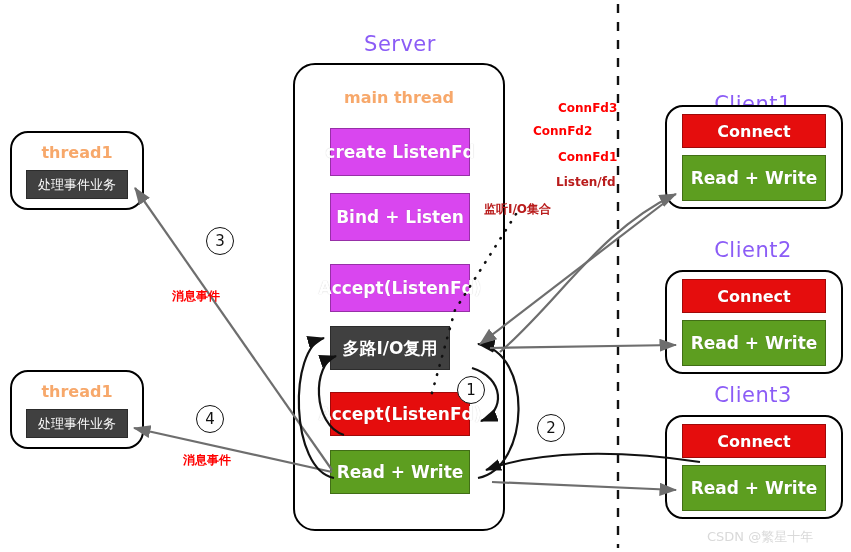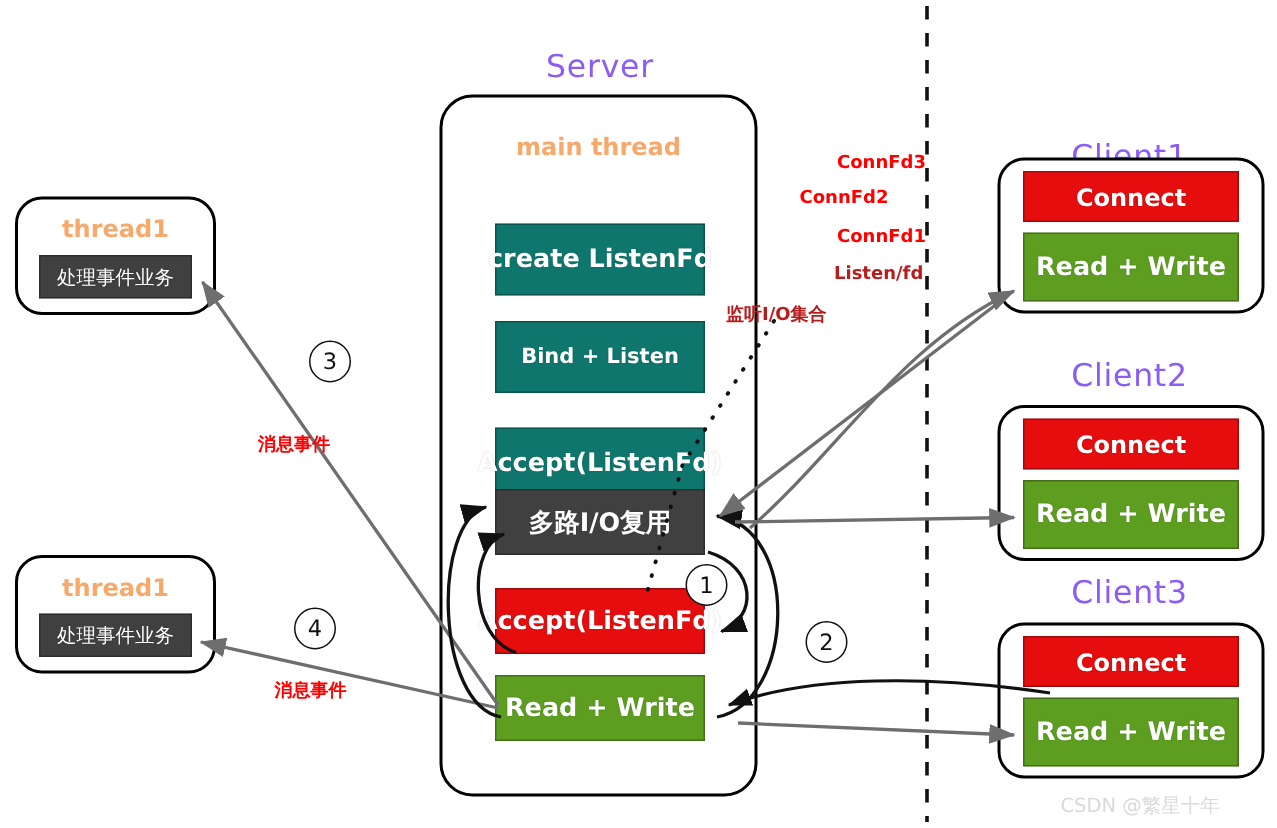--- a/index.html
+++ b/index.html
@@ -55,21 +55,21 @@
     display: flex;
     align-items: center;
     justify-content: center;
     color: #ffffff;
     font-weight: bold;
     border: 1px solid rgba(0,0,0,0.30);
     font-family: "DejaVu Sans", "Liberation Sans", sans-serif;
     text-shadow: 0 0 1px rgba(0,0,0,0.25);
     white-space: nowrap;
   }
-  .blk.blue   { background: #0f766e; margin-top: 21px; }
+  .blk.blue   { background: #d946ef; }
   .blk.purple { background: #404040; }
   .blk.red    { background: #E50D0D; }
   .blk.green  { background: #5D9E20; }
   .ann {
     position: absolute;
     font-size: 12px;
     font-weight: bold;
     font-family: "DejaVu Sans", "Liberation Sans", sans-serif;
     white-space: nowrap;
   }
@@ -103,25 +103,25 @@
 <div id="canvas">
 
   <div class="group-title" style="left:300px; top:32px; width:200px;">Server</div>
 
   <div class="rbox" style="left:293px; top:63px; width:212px; height:468px;"></div>
 
   <div class="thread-label" style="left:293px; top:88px; width:212px;">main thread</div>
 
   <div class="blk blue" style="left:330px; top:128px; width:140px; height:48px; font-size:17px;">create ListenFd</div>
 
-  <div class="blk blue" style="left:330px; top:193px; width:140px; height:48px; font-size:14px;">Bind + Listen</div>
+  <div class="blk blue" style="left:330px; top:193px; width:140px; height:48px; font-size:17px;">Bind + Listen</div>
 
   <div class="blk blue" style="left:330px; top:264px; width:140px; height:48px; font-size:17px;">Accept(ListenFd)</div>
 
-  <div class="blk purple" style="left:330px; top:326px; width:140px; height:44px; font-size:17px;">多路I/O复用</div>
+  <div class="blk purple" style="left:330px; top:326px; width:120px; height:44px; font-size:17px;">多路I/O复用</div>
 
   <div class="blk red" style="left:330px; top:392px; width:140px; height:44px; font-size:17px;">Accept(ListenFd)</div>
 
   <div class="blk green" style="left:330px; top:450px; width:140px; height:44px; font-size:17px;">Read + Write</div>
 
   <div class="rbox" style="left:10px; top:131px; width:134px; height:79px; border-radius:18px;"></div>
   <div class="thread-label" style="left:10px; top:143px; width:134px;">thread1</div>
   <div class="blk purple" style="left:26px; top:170px; width:102px; height:29px; font-size:13px; font-weight:normal;">处理事件业务</div>
 
   <div class="rbox" style="left:10px; top:370px; width:134px; height:79px; border-radius:18px;"></div>

